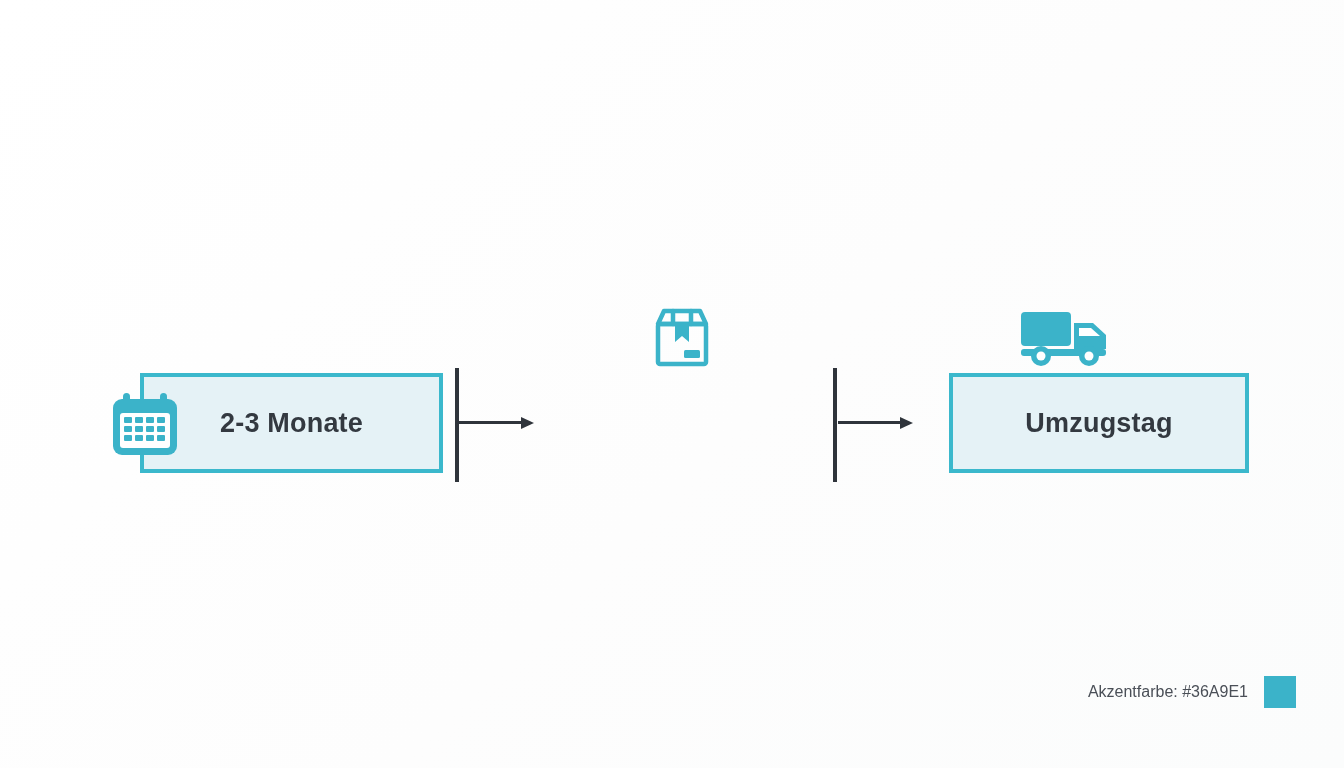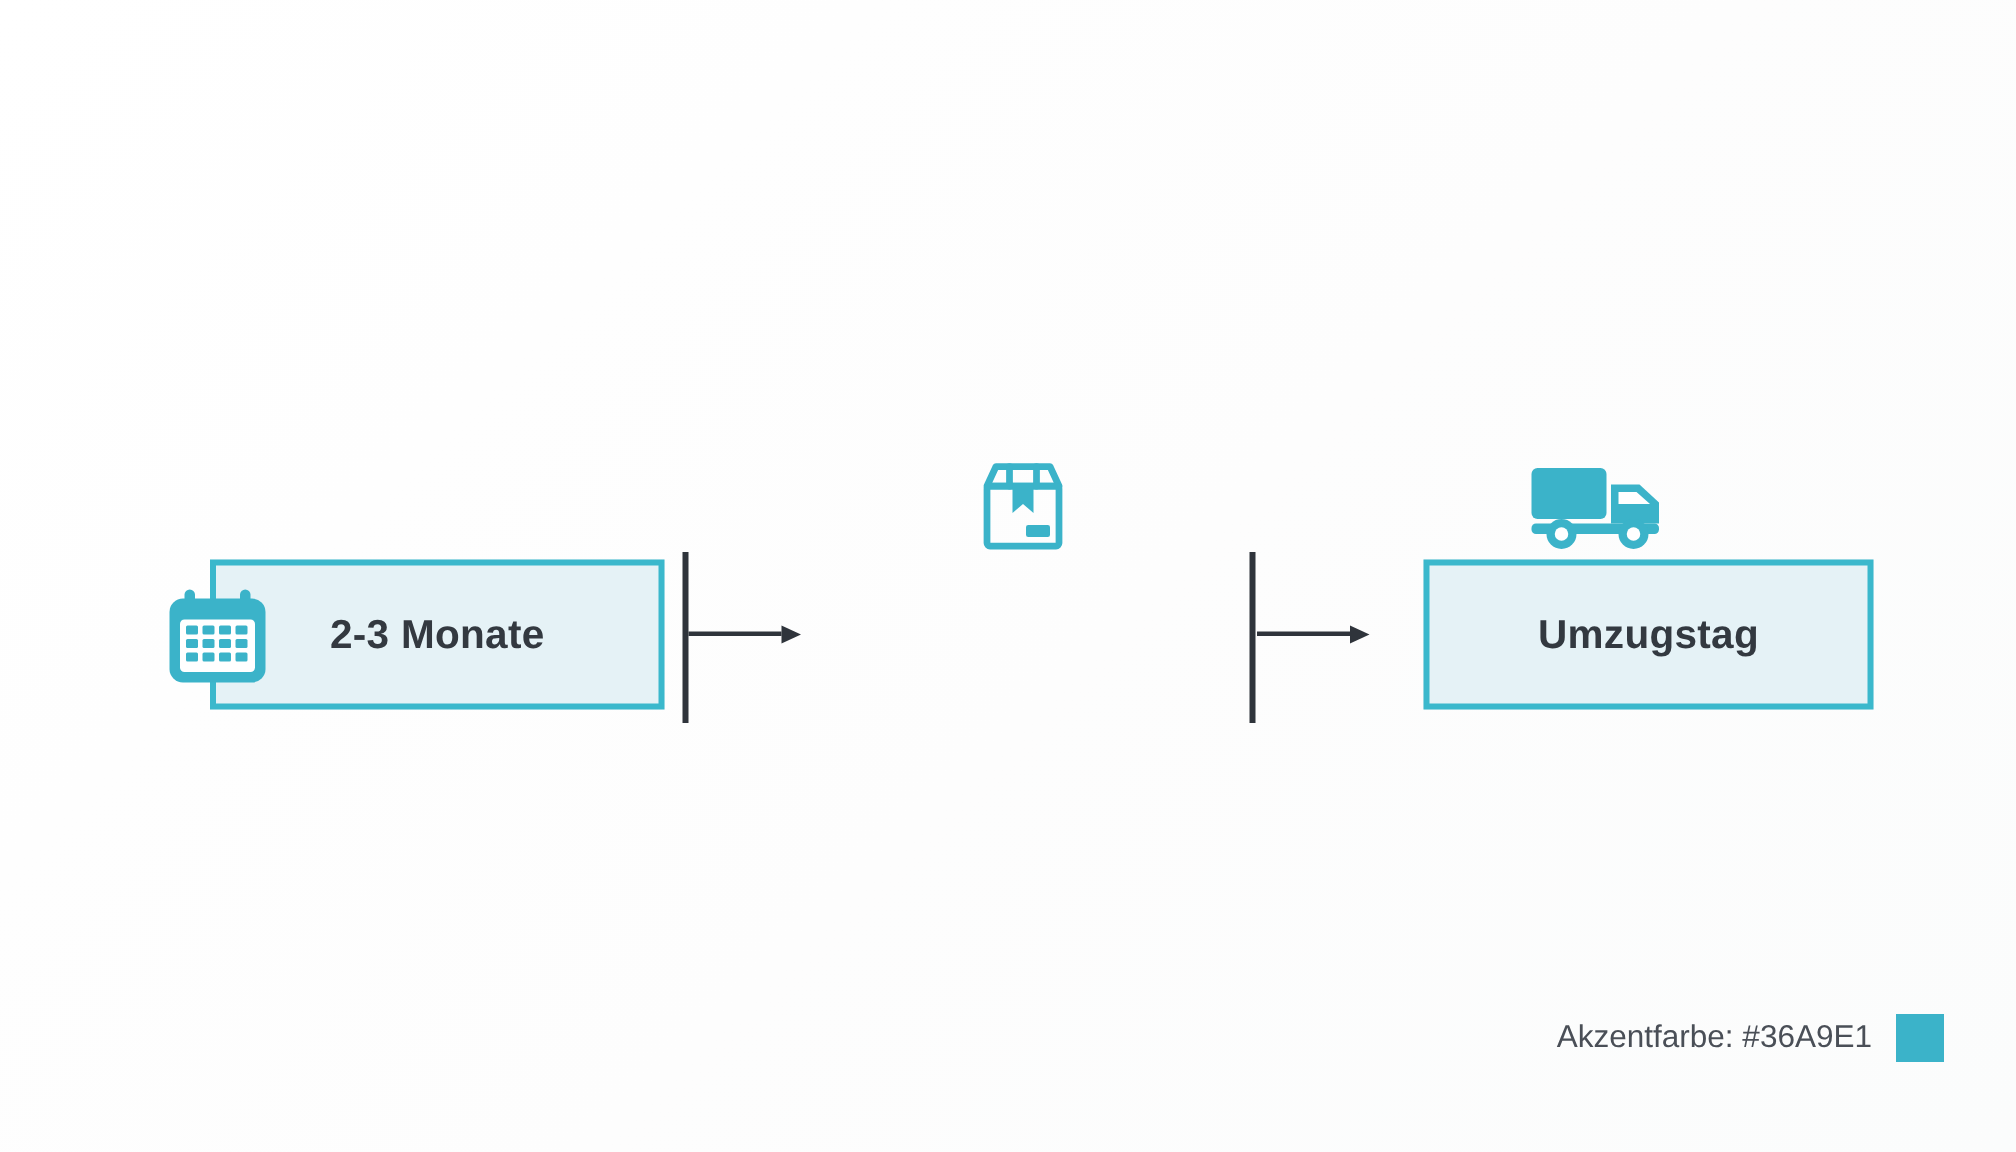--- a/index.html
+++ b/index.html
@@ -120,21 +120,21 @@
   
   .footer-note {
     position: absolute;
     right: 48px;
     top: 676px;
     display: flex;
     align-items: center;
     gap: 16px;
   }
   .footer-text {
-    font-size: 21px;
+    font-size: 16px;
     color: #4a4f57;
     white-space: nowrap;
   }
   .footer-swatch {
     width: 32px;
     height: 32px;
     background: #3bb3c9;
   }
 </style>
 </head>

